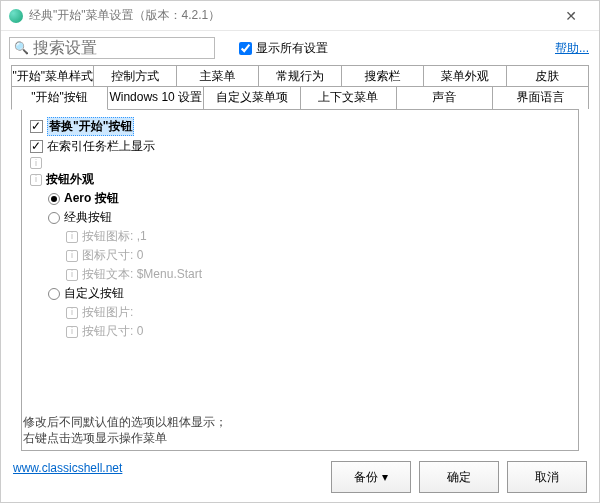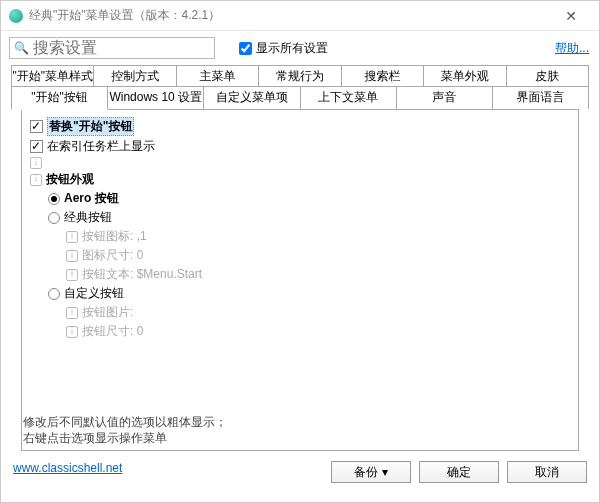--- a/index.html
+++ b/index.html
@@ -167,21 +167,21 @@
   padding: 10px 12px;
 }
 .site-link {
   color: #0066cc;
   text-decoration: underline;
   cursor: pointer;
 }
 .btns { margin-left: auto; display: flex; gap: 8px; }
 .btn {
   min-width: 80px;
-  height: 22px;
+  height: 32px;
   border: 1px solid #999;
   background: linear-gradient(#fdfdfd, #efefef);
   display: inline-flex;
   align-items: center;
   justify-content: center;
   cursor: pointer;
   padding: 0 8px;
   font-family: inherit;
   font-size: 12px;
 }

